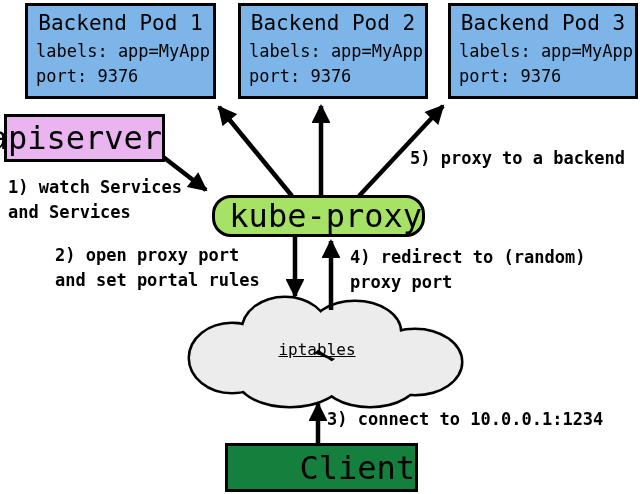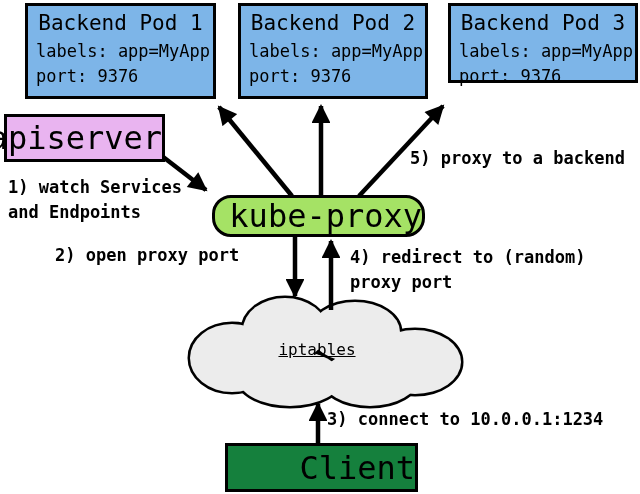--- a/index.html
+++ b/index.html
@@ -64,21 +64,21 @@
     <div class="pod-line">labels: app=MyApp</div>
     <div class="pod-line">port: 9376</div>
   </div>
 
   <div class="box pod" style="left:238px;top:3px;width:190px;height:96px">
     <div class="pod-title">Backend Pod 2</div>
     <div class="pod-line">labels: app=MyApp</div>
     <div class="pod-line">port: 9376</div>
   </div>
 
-  <div class="box pod" style="left:448px;top:3px;width:190px;height:80px">
+  <div class="box pod" style="left:448px;top:3px;width:190px;height:96px">
     <div class="pod-title">Backend Pod 3</div>
     <div class="pod-line">labels: app=MyApp</div>
     <div class="pod-line">port: 9376</div>
   </div>
 
   <div class="box node apiserver" style="left:4px;top:114px;width:161px;height:48px">
     <span>apiserver</span>
   </div>
 
   <div class="box node kubeproxy" style="left:212px;top:195px;width:213px;height:42px">
@@ -86,25 +86,26 @@
   </div>
 
   <div class="box node client" style="left:225px;top:443px;width:193px;height:49px">
     <span>Client</span>
   </div>
 
   <div class="cloud-label" style="left:237px;top:340px;width:160px">iptables</div>
 
   <div class="step" style="left:8px;top:175px">
     <div>1) watch Services</div>
-    <div>and Endpoints</div>
+    <div>and Services</div>
   </div>
 
   <div class="step" style="left:55px;top:243px">
     <div>2) open proxy port</div>
+    <div>and set portal rules</div>
   </div>
 
   <div class="step" style="left:327px;top:407px">
     <div>3) connect to 10.0.0.1:1234</div>
   </div>
 
   <div class="step" style="left:350px;top:245px">
     <div>4) redirect to (random)</div>
     <div>proxy port</div>
   </div>

